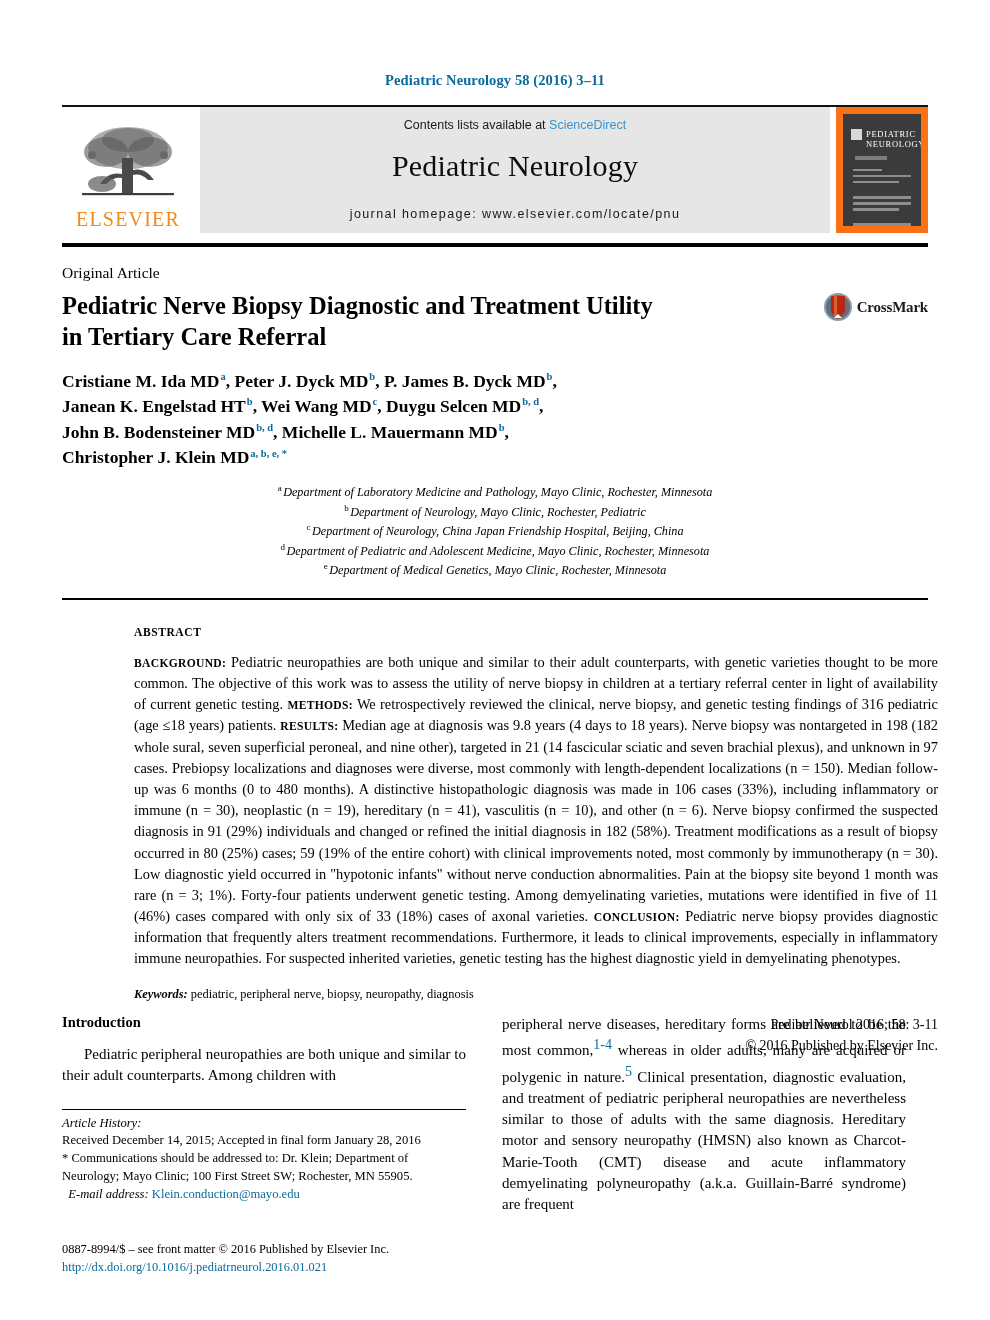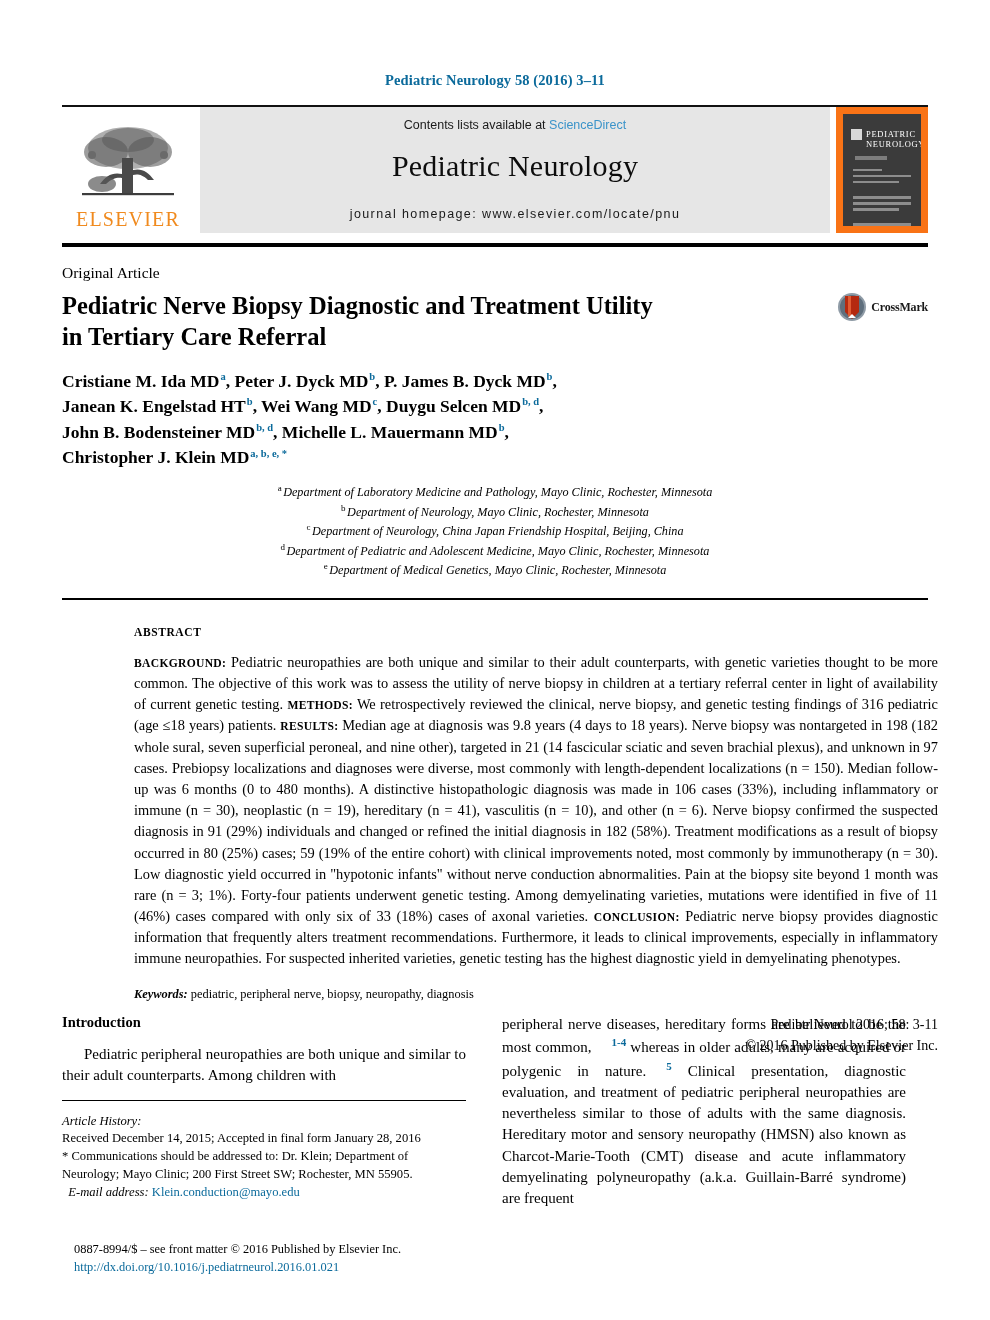--- a/index.html
+++ b/index.html
@@ -168,21 +168,21 @@
   .crossmark {
     position: absolute;
     right: 0;
     top: 28px;
     display: flex;
     align-items: center;
     gap: 4px;
   }
   .crossmark-text {
     font-family: "Liberation Serif", serif;
-    font-size: 12px;
+    font-size: 15px;
     font-weight: bold;
     color: #1a1a1a;
     letter-spacing: -.2px;
   }
 
   
   .authors {
     margin: 16px 62px 0 62px;
     font-family: "Liberation Serif", serif;
     font-size: 17.5px;
@@ -271,42 +271,41 @@
     font-family: "Liberation Serif", serif;
     font-size: 15px;
     line-height: 1.42;
     text-align: justify;
     text-indent: 22px;
     margin: 0;
   }
   .body-par.noindent { text-indent: 0; }
   .body-par sup {
     color: #0b6a9b;
-    font-size: 11px;
-    font-weight: bold;
-    margin-left: 20px;
+    font-size: 14px;
+    font-weight: normal;
   }
 
   .footnote-rule {
     border-top: 1.6px solid #000;
-    margin-top: 13px;
-    padding-top: 12px;
+    margin-top: 22px;
+    padding-top: 5px;
     width: 404px;
   }
   .foot {
     font-family: "Liberation Serif", serif;
     font-size: 12.6px;
     line-height: 1.41;
   }
   .foot .ital { font-style: italic; }
   .foot .link { color: #0b6a9b; }
 
   .issn-block {
     position: absolute;
-    left: 74px;
+    left: 62px;
     top: 1241px;
     font-family: "Liberation Serif", serif;
     font-size: 12.4px;
     line-height: 1.45;
   }
   .issn-block .doi { color: #0b6a9b; }
 </style>
 </head>
 <body>
 
@@ -386,21 +385,21 @@
       <span class="crossmark-text">CrossMark</span>
     </div>
   </div>
 
   <div class="authors">
     <span><span>Cristiane M. Ida MD</span><sup>a</sup><span>, </span></span><span><span>Peter J. Dyck MD</span><sup>b</sup><span>, </span></span><span><span>P. James B. Dyck MD</span><sup>b</sup><span>, </span></span><br><span><span>Janean K. Engelstad HT</span><sup>b</sup><span>, </span></span><span><span>Wei Wang MD</span><sup>c</sup><span>, </span></span><span><span>Duygu Selcen MD</span><sup>b, d</sup><span>, </span></span><br><span><span>John B. Bodensteiner MD</span><sup>b, d</sup><span>, </span></span><span><span>Michelle L. Mauermann MD</span><sup>b</sup><span>, </span></span><br><span><span>Christopher J. Klein MD</span><sup>a, b, e, *</sup></span>
   </div>
 
   <div class="affils">
     <div><sup>a</sup><span>Department of Laboratory Medicine and Pathology, Mayo Clinic, Rochester, Minnesota</span></div>
-    <div><sup>b</sup><span>Department of Neurology, Mayo Clinic, Rochester, Minnesota</span></div>
+    <div><sup>b</sup><span>Department of Neurology, Mayo Clinic, Rochester, Pediatric</span></div>
     <div><sup>c</sup><span>Department of Neurology, China Japan Friendship Hospital, Beijing, China</span></div>
     <div><sup>d</sup><span>Department of Pediatric and Adolescent Medicine, Mayo Clinic, Rochester, Minnesota</span></div>
     <div><sup>e</sup><span>Department of Medical Genetics, Mayo Clinic, Rochester, Minnesota</span></div>
   </div>
 
   <div class="abs-rule-top"></div>
 
   <div class="abstract-wrap">
     <div class="abstract-label">ABSTRACT</div>
     <div class="abstract-body">
@@ -416,21 +415,21 @@
   </div>
 
   <div class="cols">
     <div class="col">
       <div class="sec-head">Introduction</div>
       <p class="body-par">Pediatric peripheral neuropathies are both unique and similar to their adult counterparts. Among children with</p>
       <div class="footnote-rule">
         <div class="foot">
           <div class="ital">Article History:</div>
           <div>Received December 14, 2015; Accepted in final form January 28, 2016</div>
-          <div>* Communications should be addressed to: Dr. Klein; Department of Neurology; Mayo Clinic; 200 First Street SW; Rochester, MN 55905.</div>
+          <div>* Communications should be addressed to: Dr. Klein; Department of Neurology; Mayo Clinic; 100 First Street SW; Rochester, MN 55905.</div>
           <div>
             &nbsp;&nbsp;<span class="ital">E-mail address:</span>
             <span class="link">Klein.conduction@mayo.edu</span>
           </div>
         </div>
       </div>
     </div>
 
     <div class="col">
       <p class="body-par noindent"><span>peripheral nerve diseases, hereditary forms are believed to be the most common,</span><sup>1-4</sup><span> whereas in older adults, many are acquired or polygenic in nature.</span><sup>5</sup><span> Clinical presentation, diagnostic evaluation, and treatment of pediatric peripheral neuropathies are nevertheless similar to those of adults with the same diagnosis. Hereditary motor and sensory neuropathy (HMSN) also known as Charcot-Marie-Tooth (CMT) disease and acute inflammatory demyelinating polyneuropathy (a.k.a. Guillain-Barré syndrome) are frequent</span></p>

